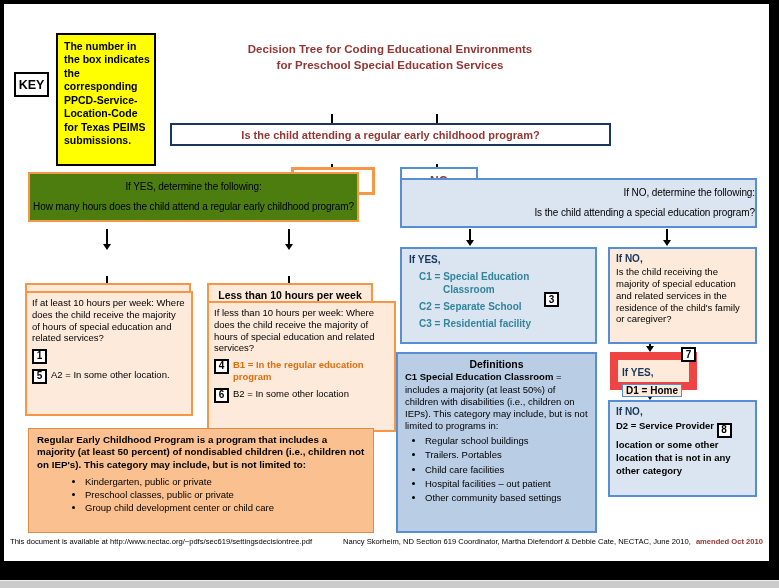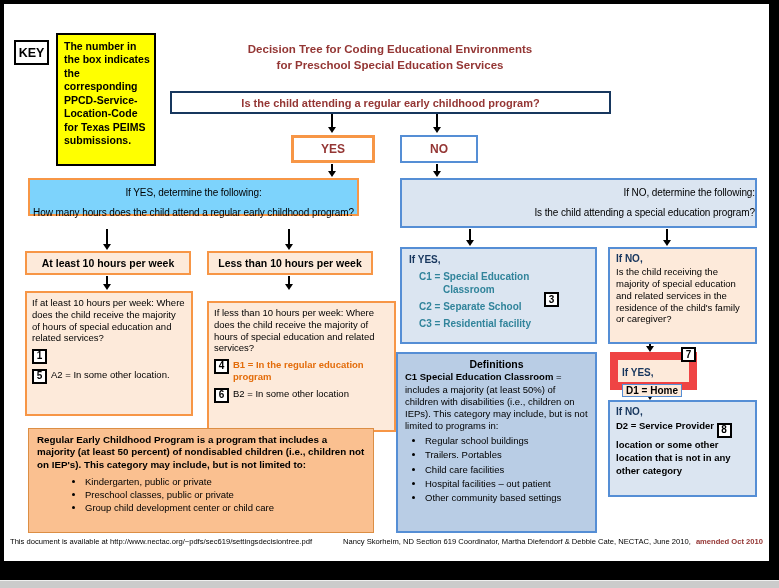--- a/index.html
+++ b/index.html
@@ -2,41 +2,41 @@
 <html><head>
 <meta charset="utf-8">
 <title>Decision Tree</title>
 <style>
   html,body{margin:0;padding:0;}
   body{font-family:"Liberation Sans","DejaVu Sans",sans-serif;color:#000;}
   .screen{position:relative;width:779px;height:588px;background:#000;overflow:hidden;}
   .page{position:absolute;left:4px;top:4px;width:765px;height:557px;background:#fff;}
   .bottom-strip{position:absolute;left:0;bottom:0;width:779px;height:7px;background:#cbcbcb;border-top:1px solid #f0f0f0;}
   .abs{position:absolute;box-sizing:border-box;}
-  .flexc{display:flex;align-items:center;justify-content:center;text-align:center;}
+  .flexc{display:flex;align-items:center;justify-content:center;text-align:center;margin-top:32px;}
   .bold{font-weight:bold;}
 
   .keynum{display:inline-flex;align-items:center;justify-content:center;width:15px;height:15px;background:#fff;
           border:2px solid #000;font-weight:bold;font-size:10px;box-sizing:border-box;flex:0 0 auto;}
 
   .arrow{position:absolute;width:9px;display:flex;flex-direction:column;align-items:center;}
   .arrow .shaft{width:2px;flex:1 1 auto;background:#000;}
   .arrow .tip{width:0;height:0;border-left:4.5px solid transparent;border-right:4.5px solid transparent;border-top:6px solid #000;flex:0 0 auto;}
 
   .key-box{left:14px;top:40px;width:35px;height:25px;border:2px solid #000;background:#fff;font-weight:bold;font-size:12.5px;}
   .yellow-note{left:56px;top:33px;width:100px;height:133px;background:#FFFF00;border:2px solid #000;padding:5px 4px 0 6px;
                font-weight:bold;font-size:10.5px;line-height:1.28;}
   .title-block{left:180px;top:42px;width:420px;text-align:center;color:#943634;font-weight:bold;font-size:11.5px;line-height:1.35;}
   .root-q{left:170px;top:91px;width:441px;height:23px;background:#fff;border:2px solid #17375E;color:#943634;font-weight:bold;font-size:11px;}
   .yes-box{left:291px;top:135px;width:84px;height:28px;background:#fff;border:3px solid #F79646;color:#943634;font-weight:bold;font-size:12px;}
   .no-box{left:400px;top:135px;width:78px;height:28px;background:#fff;border:2px solid #558ED5;color:#943634;font-weight:bold;font-size:12px;}
 
   .det{font-size:10px;letter-spacing:-0.1px;text-align:center;padding-top:7px;line-height:1.2;}
   .det .l2{margin-top:8px;}
-  .det-yes{left:28px;top:178px;width:331px;height:38px;background:#7dd3fc;border:2px solid #F79646;}
+  .det-yes{left:28px;top:172px;width:331px;height:50px;background:#4d7c0f;border:2px solid #F79646;}
   .det-no{left:400px;top:178px;width:357px;height:50px;background:#DBE5F1;border:2px solid #558ED5;text-align:right;}
 
   .hour{background:#FDEADA;border:2px solid #F79646;font-weight:bold;font-size:10.5px;}
   .hour1{left:25px;top:251px;width:166px;height:24px;}
   .hour2{left:207px;top:251px;width:166px;height:24px;}
 
   .detail{background:#FDEADA;border:2px solid #F79646;padding:4px 5px;font-size:9.5px;line-height:1.24;}
   .detail1{left:25px;top:291px;width:168px;height:125px;}
   .detail2{left:207px;top:291px;width:189px;height:131px;margin-top:10px;}
   .opt-row{display:flex;gap:4px;margin-top:5px;align-items:flex-start;}

